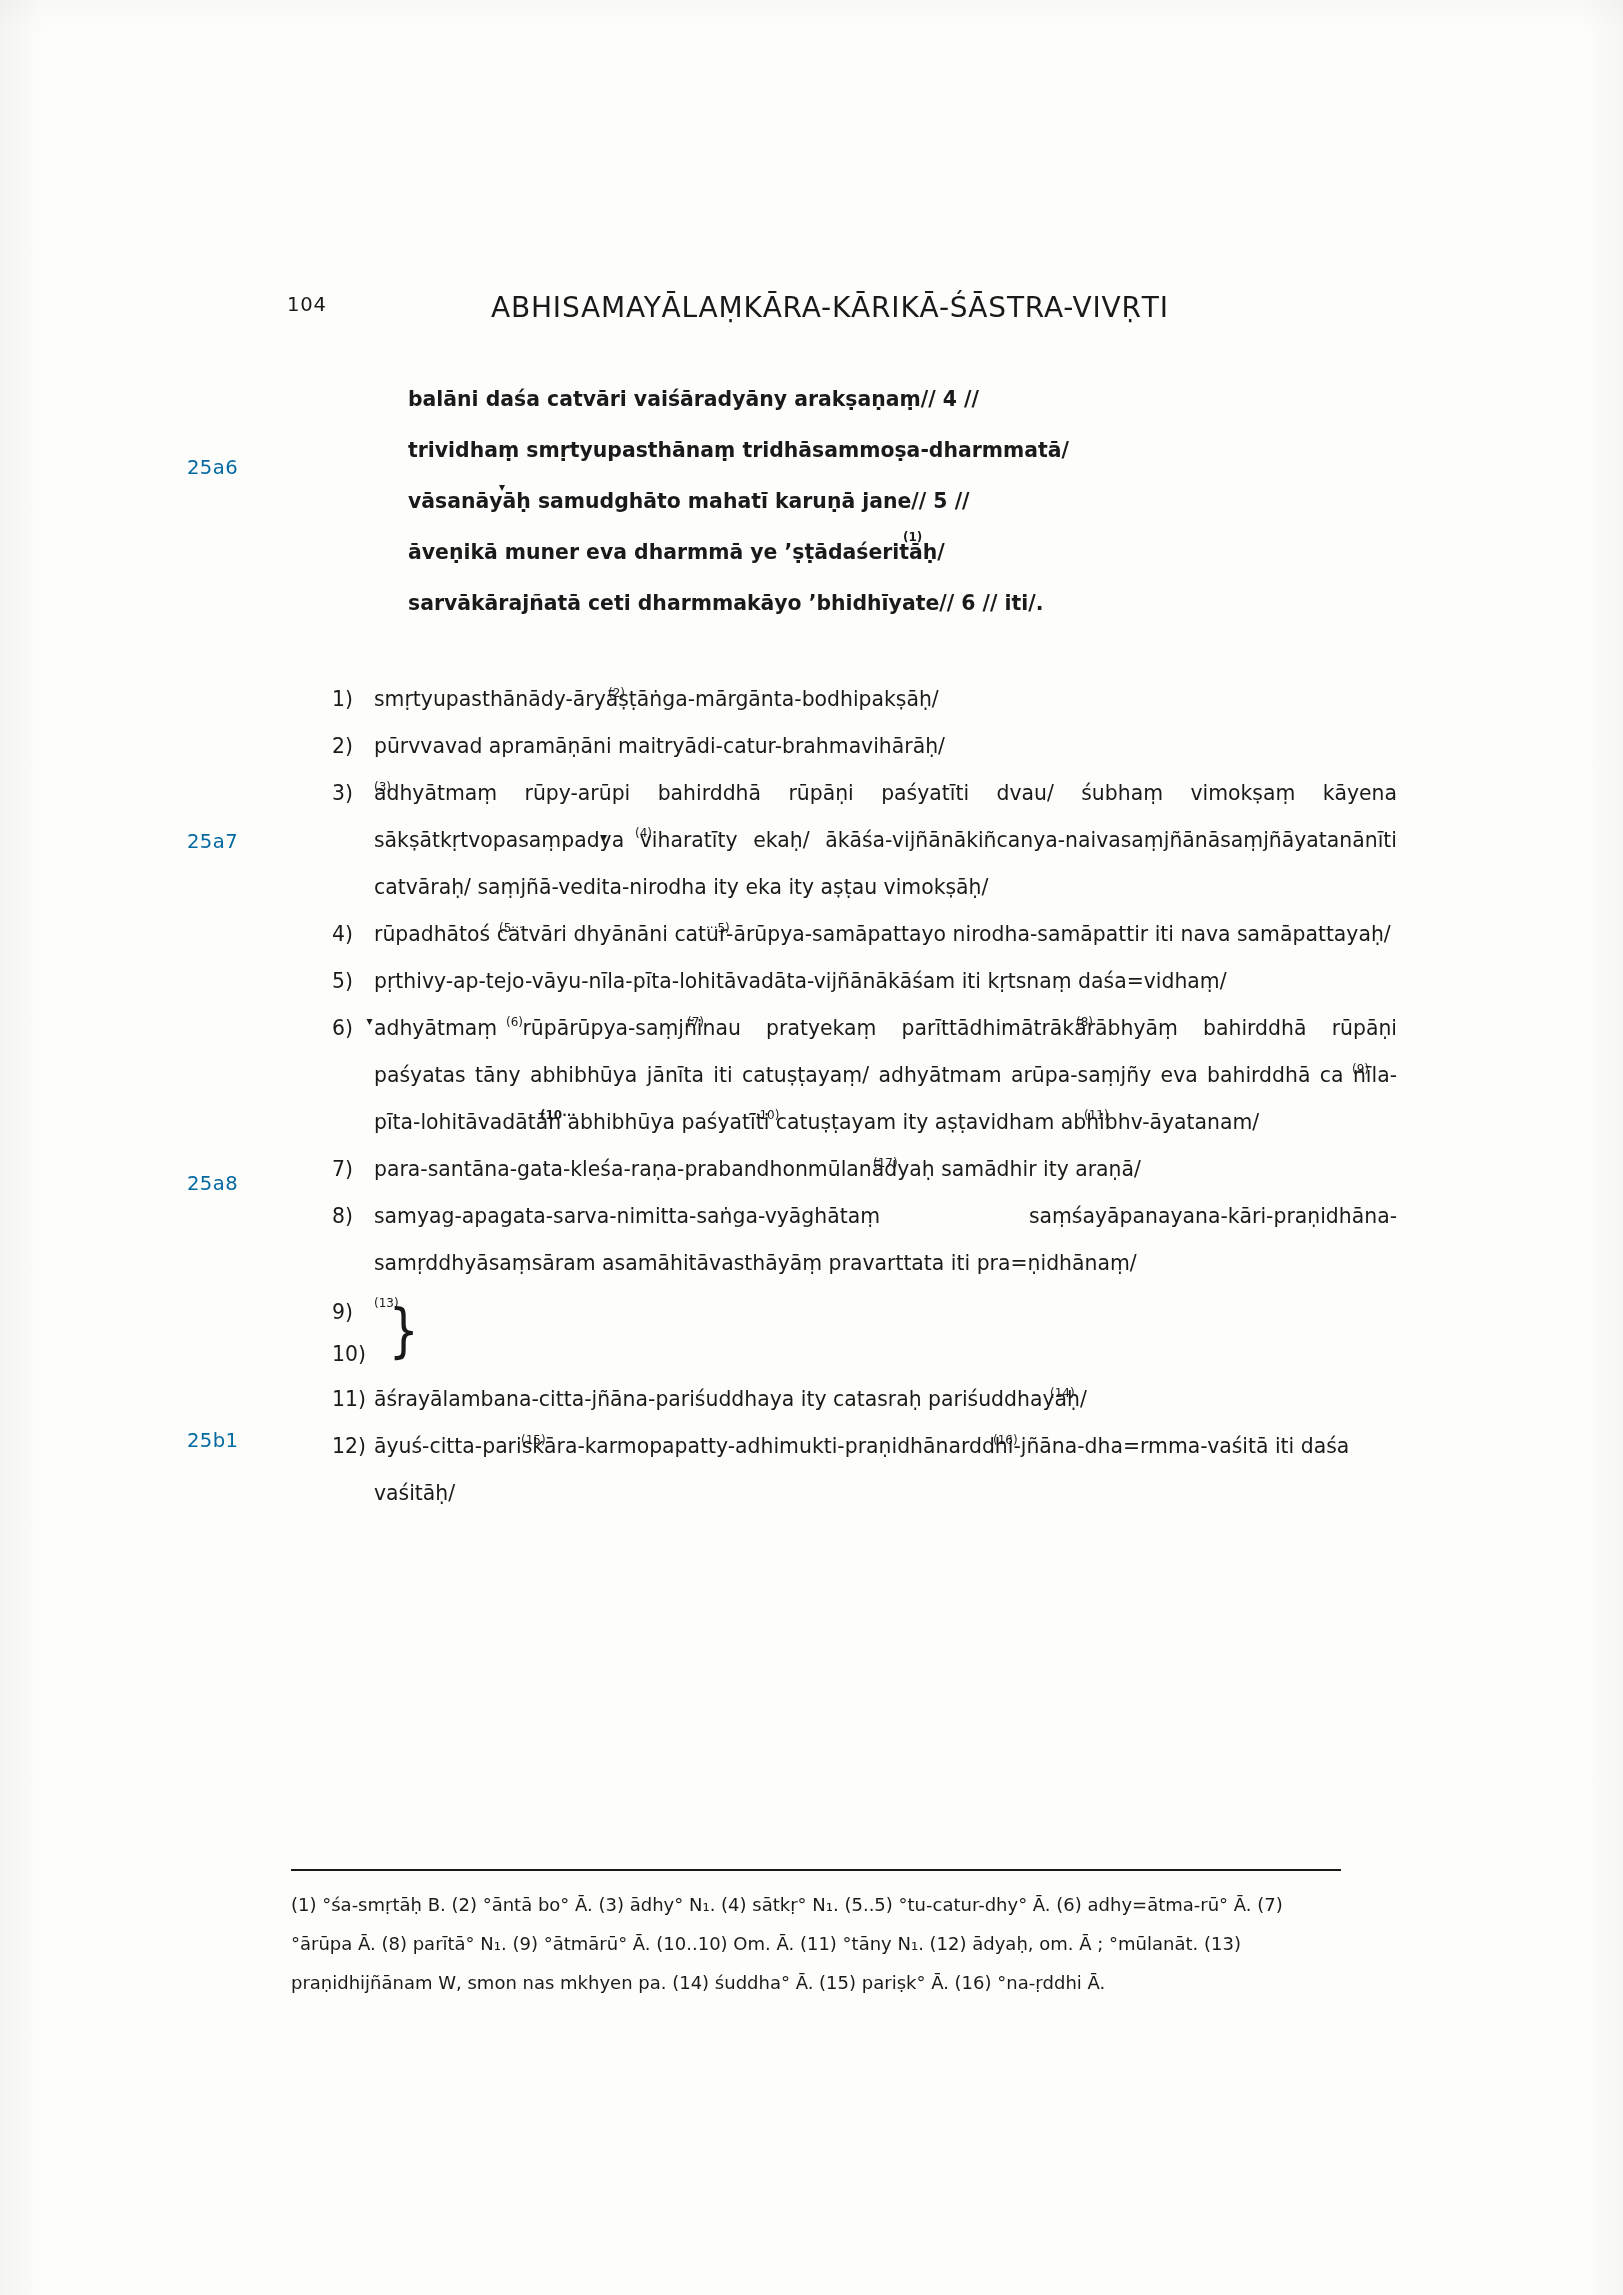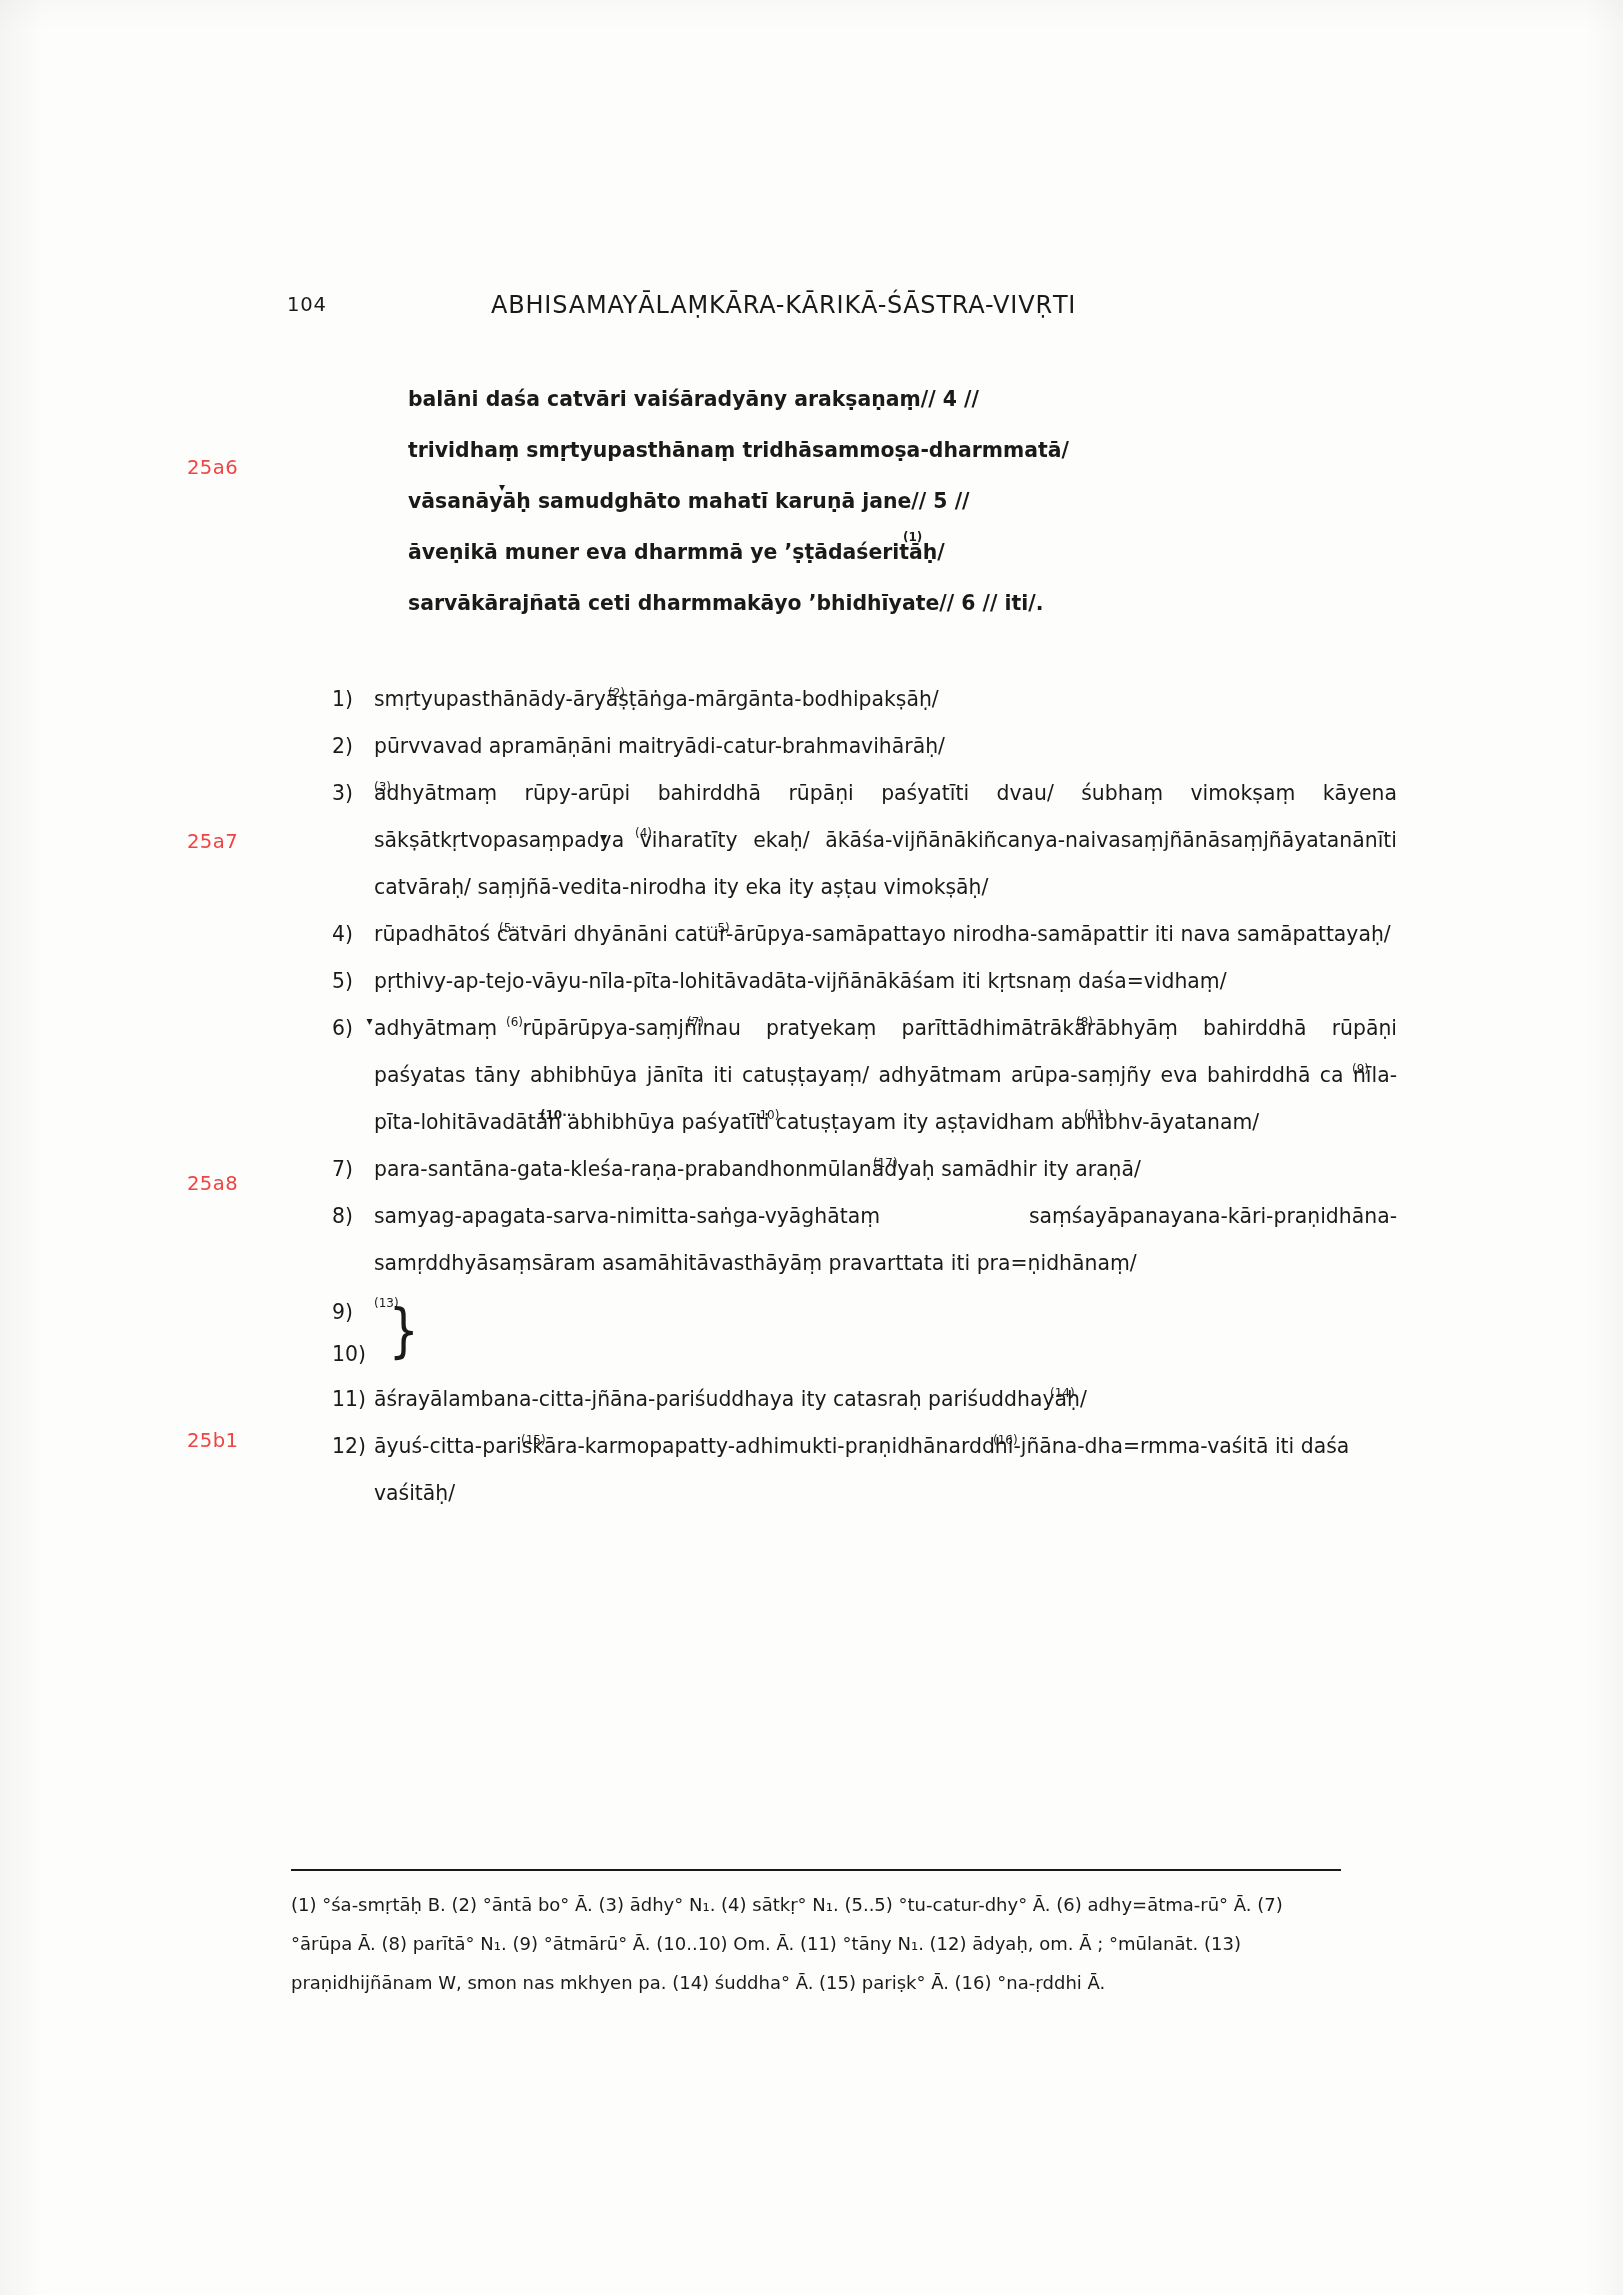--- a/index.html
+++ b/index.html
@@ -51,21 +51,21 @@
     position: absolute;
     left: 0;
     top: 1.5px;
     font-size: 19.6px;
     letter-spacing: 0.8px;
   }
   .running-title {
     position: absolute;
     left: 204px;
     top: 0px;
-    font-size: 24px;
+    font-size: 28px;
     letter-spacing: 0.8px;
     white-space: nowrap;
   }
 
   
   .verse-block {
     position: absolute;
     left: 408px;
     top: 374px;
     width: 982px;
@@ -106,21 +106,21 @@
     text-align: justify;
     text-align-last: left;
   }
   .nowrap { white-space: nowrap; }
 
   
   .margin-ref {
     position: absolute;
     font-size: 19.6px;
     letter-spacing: 0.4px;
-    color: #ef4444;
+    color: #0369a1;
   }
 
   
   .brace-group {
     position: relative;
     display: flex;
     align-items: center;
     height: 89px;
   }
   .brace-nums {

